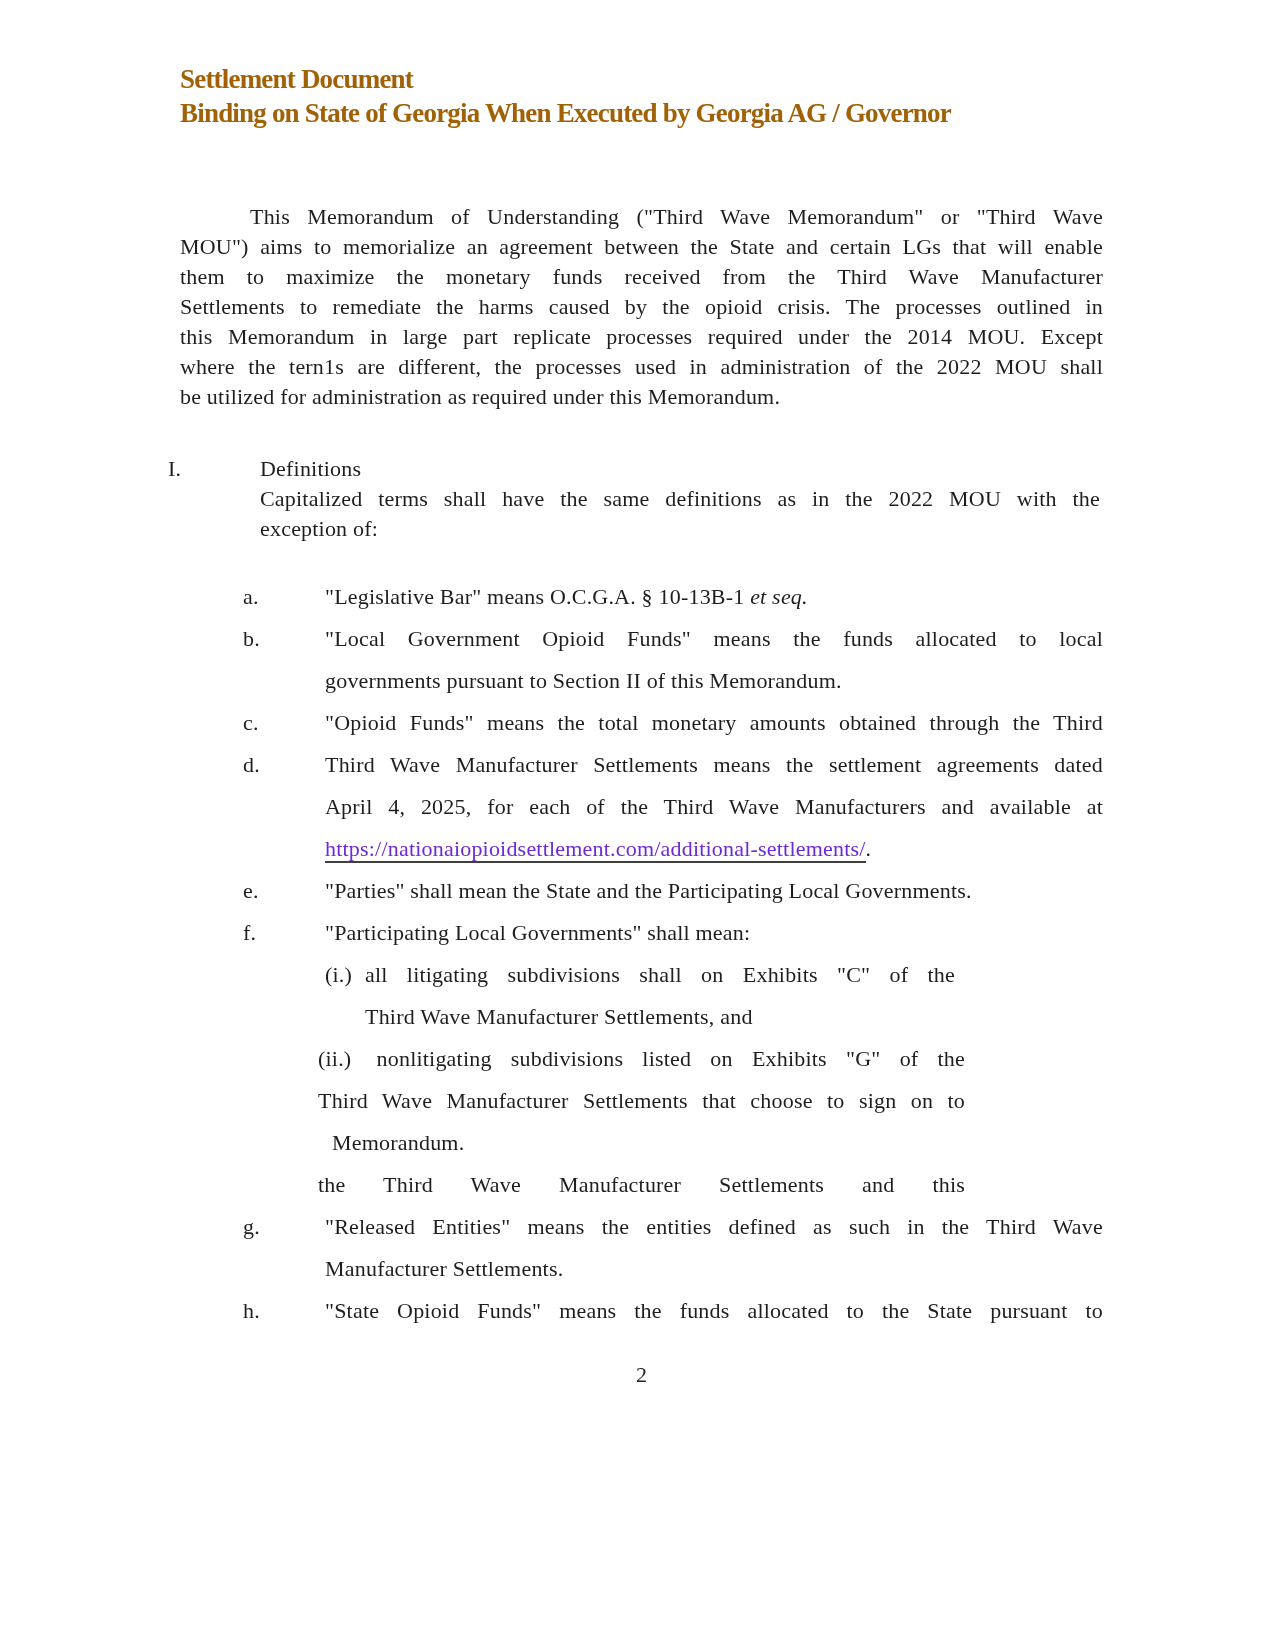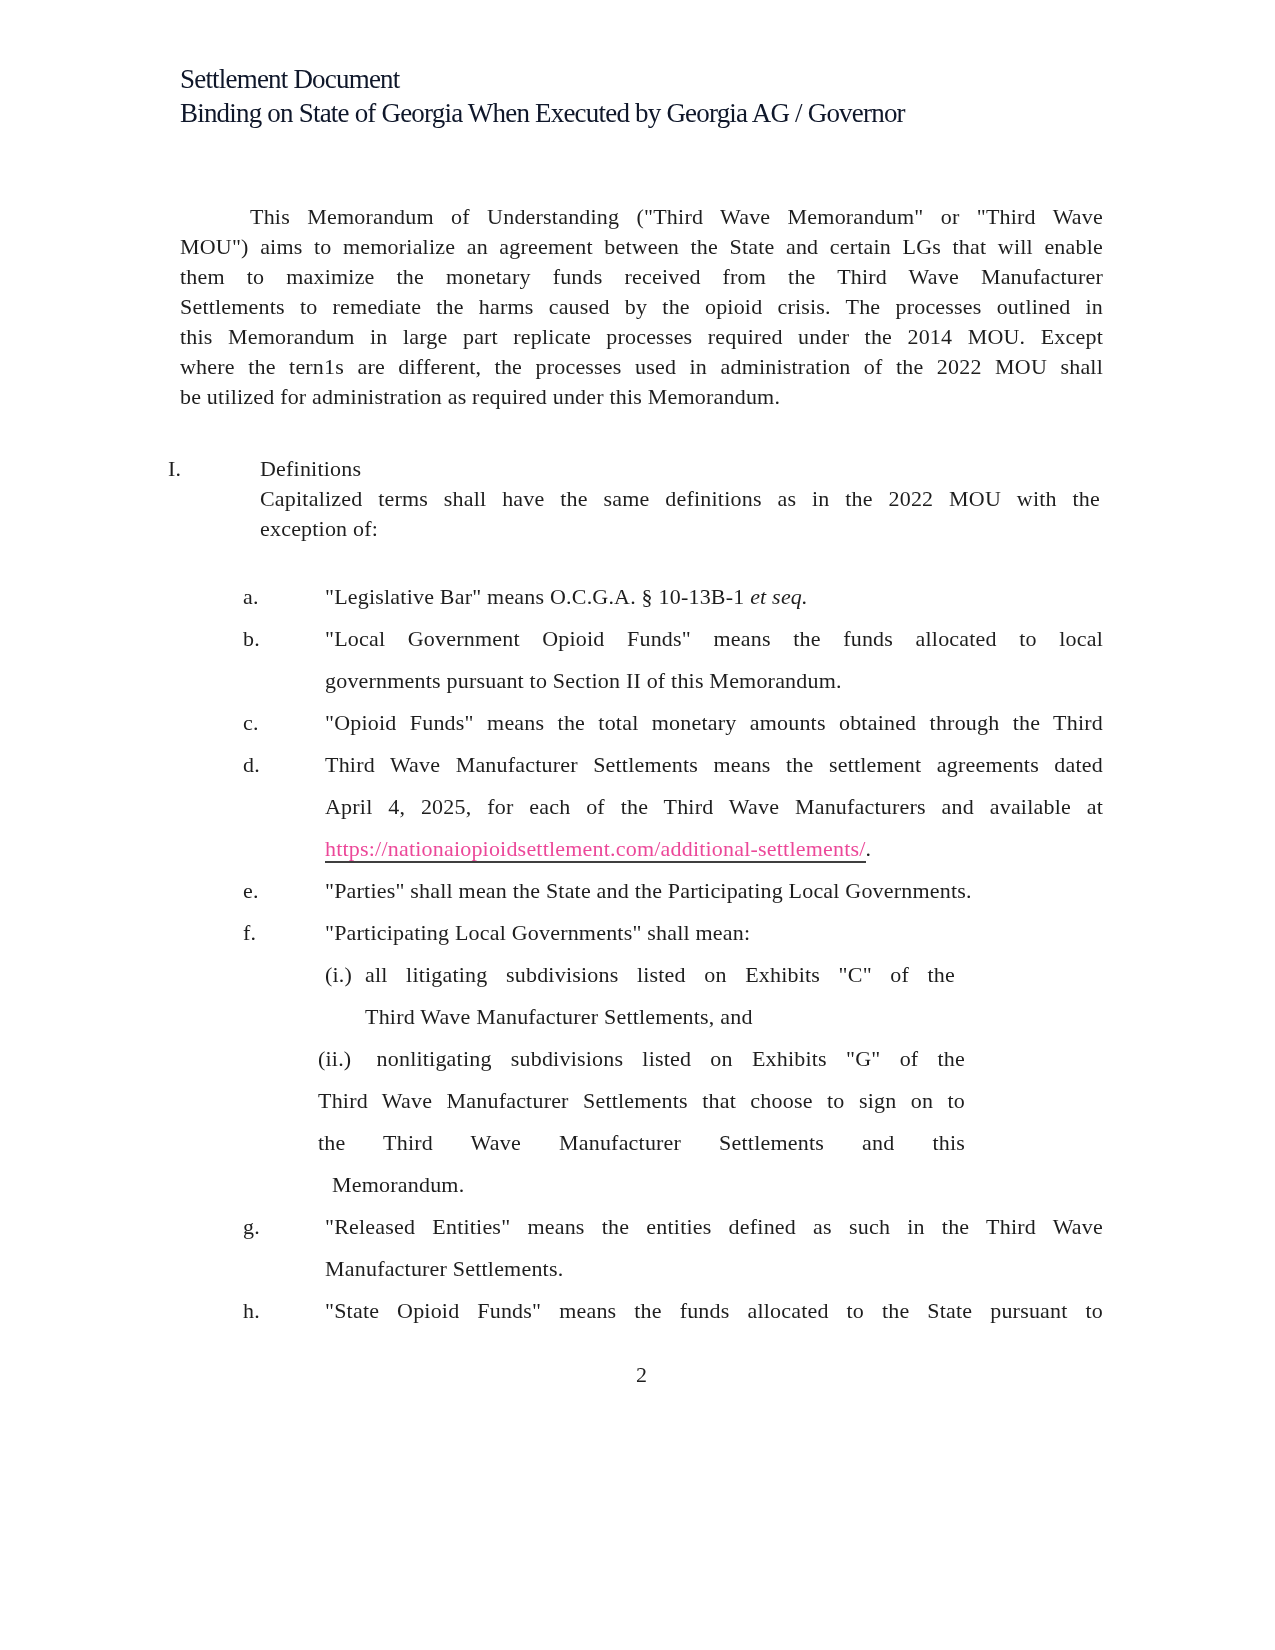--- a/index.html
+++ b/index.html
@@ -9,25 +9,25 @@
     box-sizing: border-box;
     padding: 62px 0 0 180px;
     font-family: "Liberation Serif", "DejaVu Serif", serif;
     font-size: 22px;
     line-height: 30px;
     letter-spacing: 0.2px;
     color: #1e1e1e;
     overflow: hidden;
   }
   .doc-header {
-    font-weight: normal;
+    font-weight: bold;
     font-size: 27px;
     line-height: 34px;
     letter-spacing: -0.8px;
-    color: #0f172a;
+    color: #a16207;
   }
   .intro {
     margin-top: 72px;
     width: 923px;
   }
   .line { min-height: 30px; white-space: normal; }
   .jl { text-align: justify; text-align-last: justify; }
   .sec-heading {
     margin-top: 42px;
     margin-left: -12px;
@@ -54,21 +54,21 @@
     width: 630px;
     box-sizing: border-box;
   }
   .sub-label { position: absolute; left: 0; top: 0; }
   .sub-ii {
     margin-left: -7px;
     width: 647px;
   }
   .sub-ii-label { padding-right: 6px; }
   .link {
-    color: #ec4899;
+    color: #6d28d9;
     text-decoration: none;
     border-bottom: 2px solid #3f3f3f;
     cursor: pointer;
   }
   .italic { font-style: italic; }
   .page-num {
     width: 923px;
     margin-top: 28px;
     text-align: center;
   }
@@ -136,31 +136,31 @@
     <div class="line">"Parties" shall mean the State and the Participating Local Governments.</div>
   </div>
 
   <div class="def-item">
     <span class="def-label">f.</span>
     <div class="line">"Participating Local Governments" shall mean:</div>
 
     <div class="sub">
       <span class="sub-label">(i.)</span>
       <div>
-          <div class="line jl">all litigating subdivisions listed on Exhibits "C" of the</div>
+          <div class="line jl">all litigating subdivisions shall on Exhibits "C" of the</div>
           <div class="line">Third Wave Manufacturer Settlements, and</div>
         </div>
     </div>
 
     <div class="sub-ii">
       <div class="line jl"><span class="sub-ii-label">(ii.)</span> <span>nonlitigating subdivisions listed on Exhibits "G" of the</span></div>
       <div>
           <div class="line jl">Third Wave Manufacturer Settlements that choose to sign on to</div>
+          <div class="line" style="text-indent: 14px;">Memorandum.</div>
           <div class="line jl">the Third Wave Manufacturer Settlements and this</div>
-          <div class="line" style="text-indent: 14px;">Memorandum.</div>
         </div>
     </div>
   </div>
 
   <div class="def-item">
     <span class="def-label">g.</span>
     <div>
         <div class="line jl">"Released Entities" means the entities defined as such in the Third Wave</div>
         <div class="line">Manufacturer Settlements.</div>
       </div>

